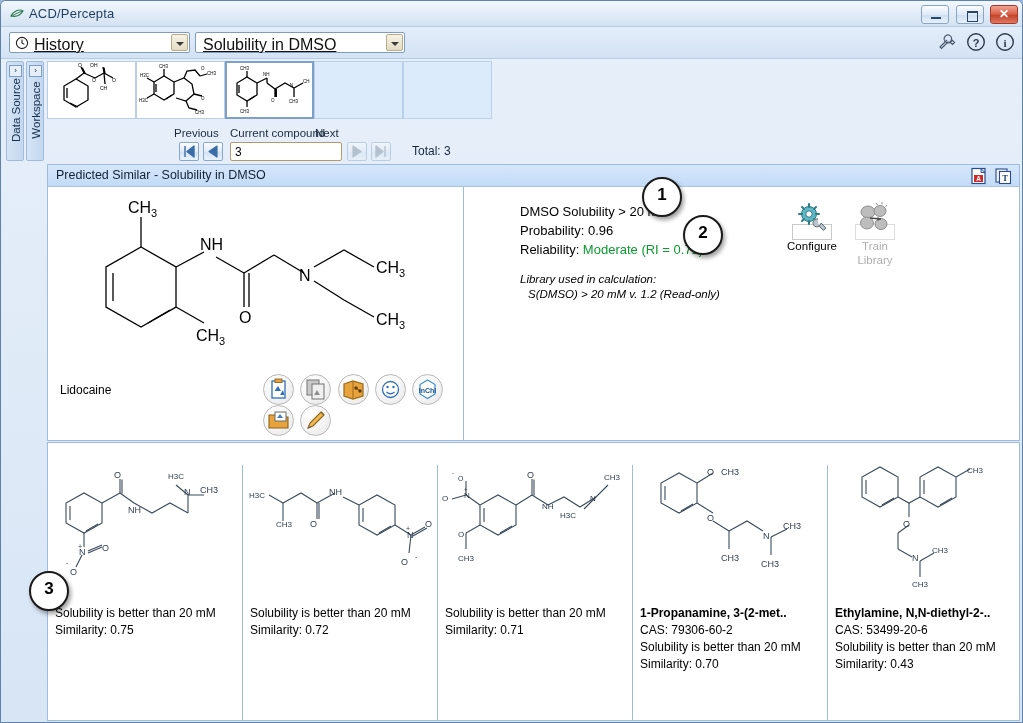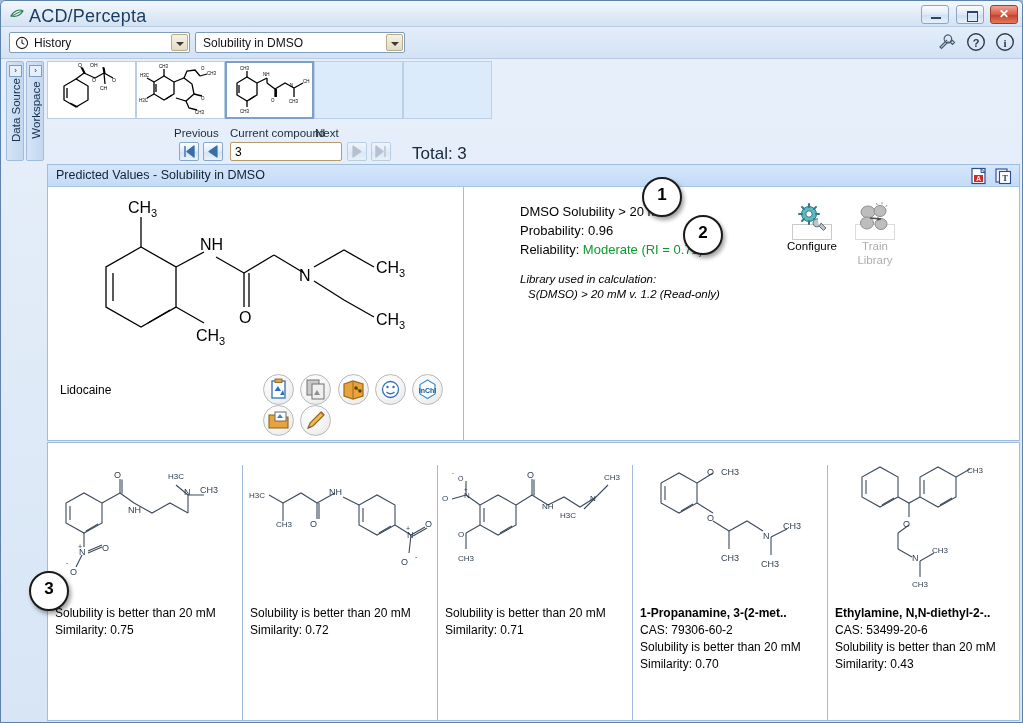--- a/index.html
+++ b/index.html
@@ -21,21 +21,21 @@
   .titlebar{
     position:absolute;left:0;top:0;width:1023px;height:26px;
     background:linear-gradient(180deg,#f2f7fd 0%,#dfeaf7 60%,#d4e2f2 100%);
     border-bottom:1px solid #b7cce4;
     box-sizing:border-box;
   }
   .title-icon{
     position:absolute;left:9px;top:6px;width:14px;height:14px;
   }
   .title-text{
-    position:absolute;left:28px;top:5px;font-size:18px;color:#1b3c5e;
+    position:absolute;left:28px;top:5px;font-size:13px;color:#1b3c5e;
     letter-spacing:.2px;
   }
   .win-btns{position:absolute;right:6px;top:4px;height:19px;}
   .win-btn{
     display:inline-block;width:28px;height:19px;margin-left:3px;
     box-sizing:border-box;border:1px solid #8ba6c4;border-radius:3px;
     background:linear-gradient(180deg,#fbfdff 0%,#dde9f6 50%,#cddef1 51%,#e6f0fa 100%);
     position:relative;vertical-align:top;
   }
   .win-btn.close{
@@ -52,21 +52,21 @@
   .toolbar{
     position:absolute;left:0;top:26px;width:1023px;height:32px;
     background:linear-gradient(180deg,#e4eefa 0%,#d3e2f4 100%);
     border-bottom:1px solid #b7cce4;
     box-sizing:border-box;
   }
   .combo{
     position:absolute;top:5px;height:21px;box-sizing:border-box;
     border:1px solid #7f9db9;background:#fff;border-radius:2px;
   }
-  .combo .lbl{position:absolute;left:7px;top:3px;font-size:12px;color:#111;}
+  .combo .lbl{position:absolute;left:7px;top:3px;font-size:16px;color:#111;text-decoration:underline;}
   .combo.with-icon .lbl{left:24px;}
   .combo .arrow{
     position:absolute;right:1px;top:1px;width:17px;height:17px;
     background:linear-gradient(180deg,#f6f2e4 0%,#e3dcc4 100%);
     border:1px solid #b6ab8a;box-sizing:border-box;border-radius:2px;
   }
   .combo .arrow:after{
     content:"";position:absolute;left:4px;top:7px;
     border-left:4px solid transparent;border-right:4px solid transparent;
     border-top:4px solid #3a3a3a;
@@ -112,21 +112,21 @@
     border:1px solid #8aa7c6;border-radius:2px;
     background:linear-gradient(180deg,#fcfdff 0%,#e0ebf8 50%,#d2e1f2 51%,#eaf3fc 100%);
   }
   .navbtn.dis{opacity:.45;}
   .numinput{
     position:absolute;width:112px;height:19px;box-sizing:border-box;
     border:1px solid #b59a6a;background:#fff;border-radius:2px;
     font-family:"Liberation Sans",sans-serif;font-size:12px;
     padding:1px 4px;color:#000;outline:none;
   }
-  .total{position:absolute;font-size:17px;color:#16283a;}
+  .total{position:absolute;font-size:12px;color:#16283a;}
 
   
   .panel{
     position:absolute;box-sizing:border-box;
     border:1px solid #9fbcdd;background:#fff;
   }
   .panel-head{
     position:absolute;left:0;top:0;right:0;height:22px;
     background:linear-gradient(180deg,#d5e6fb 0%,#c3dbf7 100%);
     border-bottom:1px solid #a9c5e4;
@@ -343,21 +343,21 @@
     <span class="navbtn dis" style="left:324px;top:19px;">
       <svg width="18" height="17" viewBox="0 0 18 17">
           <path d="M13 3 V14 M4 3 L11 8.5 L4 14 Z" fill="#7d8c9c" stroke="#7d8c9c" stroke-width="1.4" stroke-linejoin="round"></path>
         </svg>
     </span>
     <span class="total" style="left:365px;top:21px;">Total: 3</span>
   </div>
 
   <div class="panel" style="left:46px;top:163px;width:973px;height:277px;">
     <div class="panel-head">
-      <span class="t">Predicted Values - Solubility in DMSO</span>
+      <span class="t">Predicted Similar - Solubility in DMSO</span>
       <span class="acts">
         <span>
           <svg width="19" height="18" viewBox="0 0 19 18">
             <rect x="3" y="1.5" width="13" height="15" fill="#fff" stroke="#2a4b8d" stroke-width="1.2"></rect>
             <path d="M12 1.5 L16 5.5 L12 5.5 Z" fill="#dbe6f7" stroke="#2a4b8d" stroke-width="1"></path>
             <path d="M5 8 h9 v7 h-9z" fill="#cf2a26"></path>
             <text x="9.5" y="14" text-anchor="middle" font-size="6.5" fill="#fff" font-family="Liberation Sans,sans-serif" font-weight="bold">A</text>
           </svg>
         </span>
         <span>

